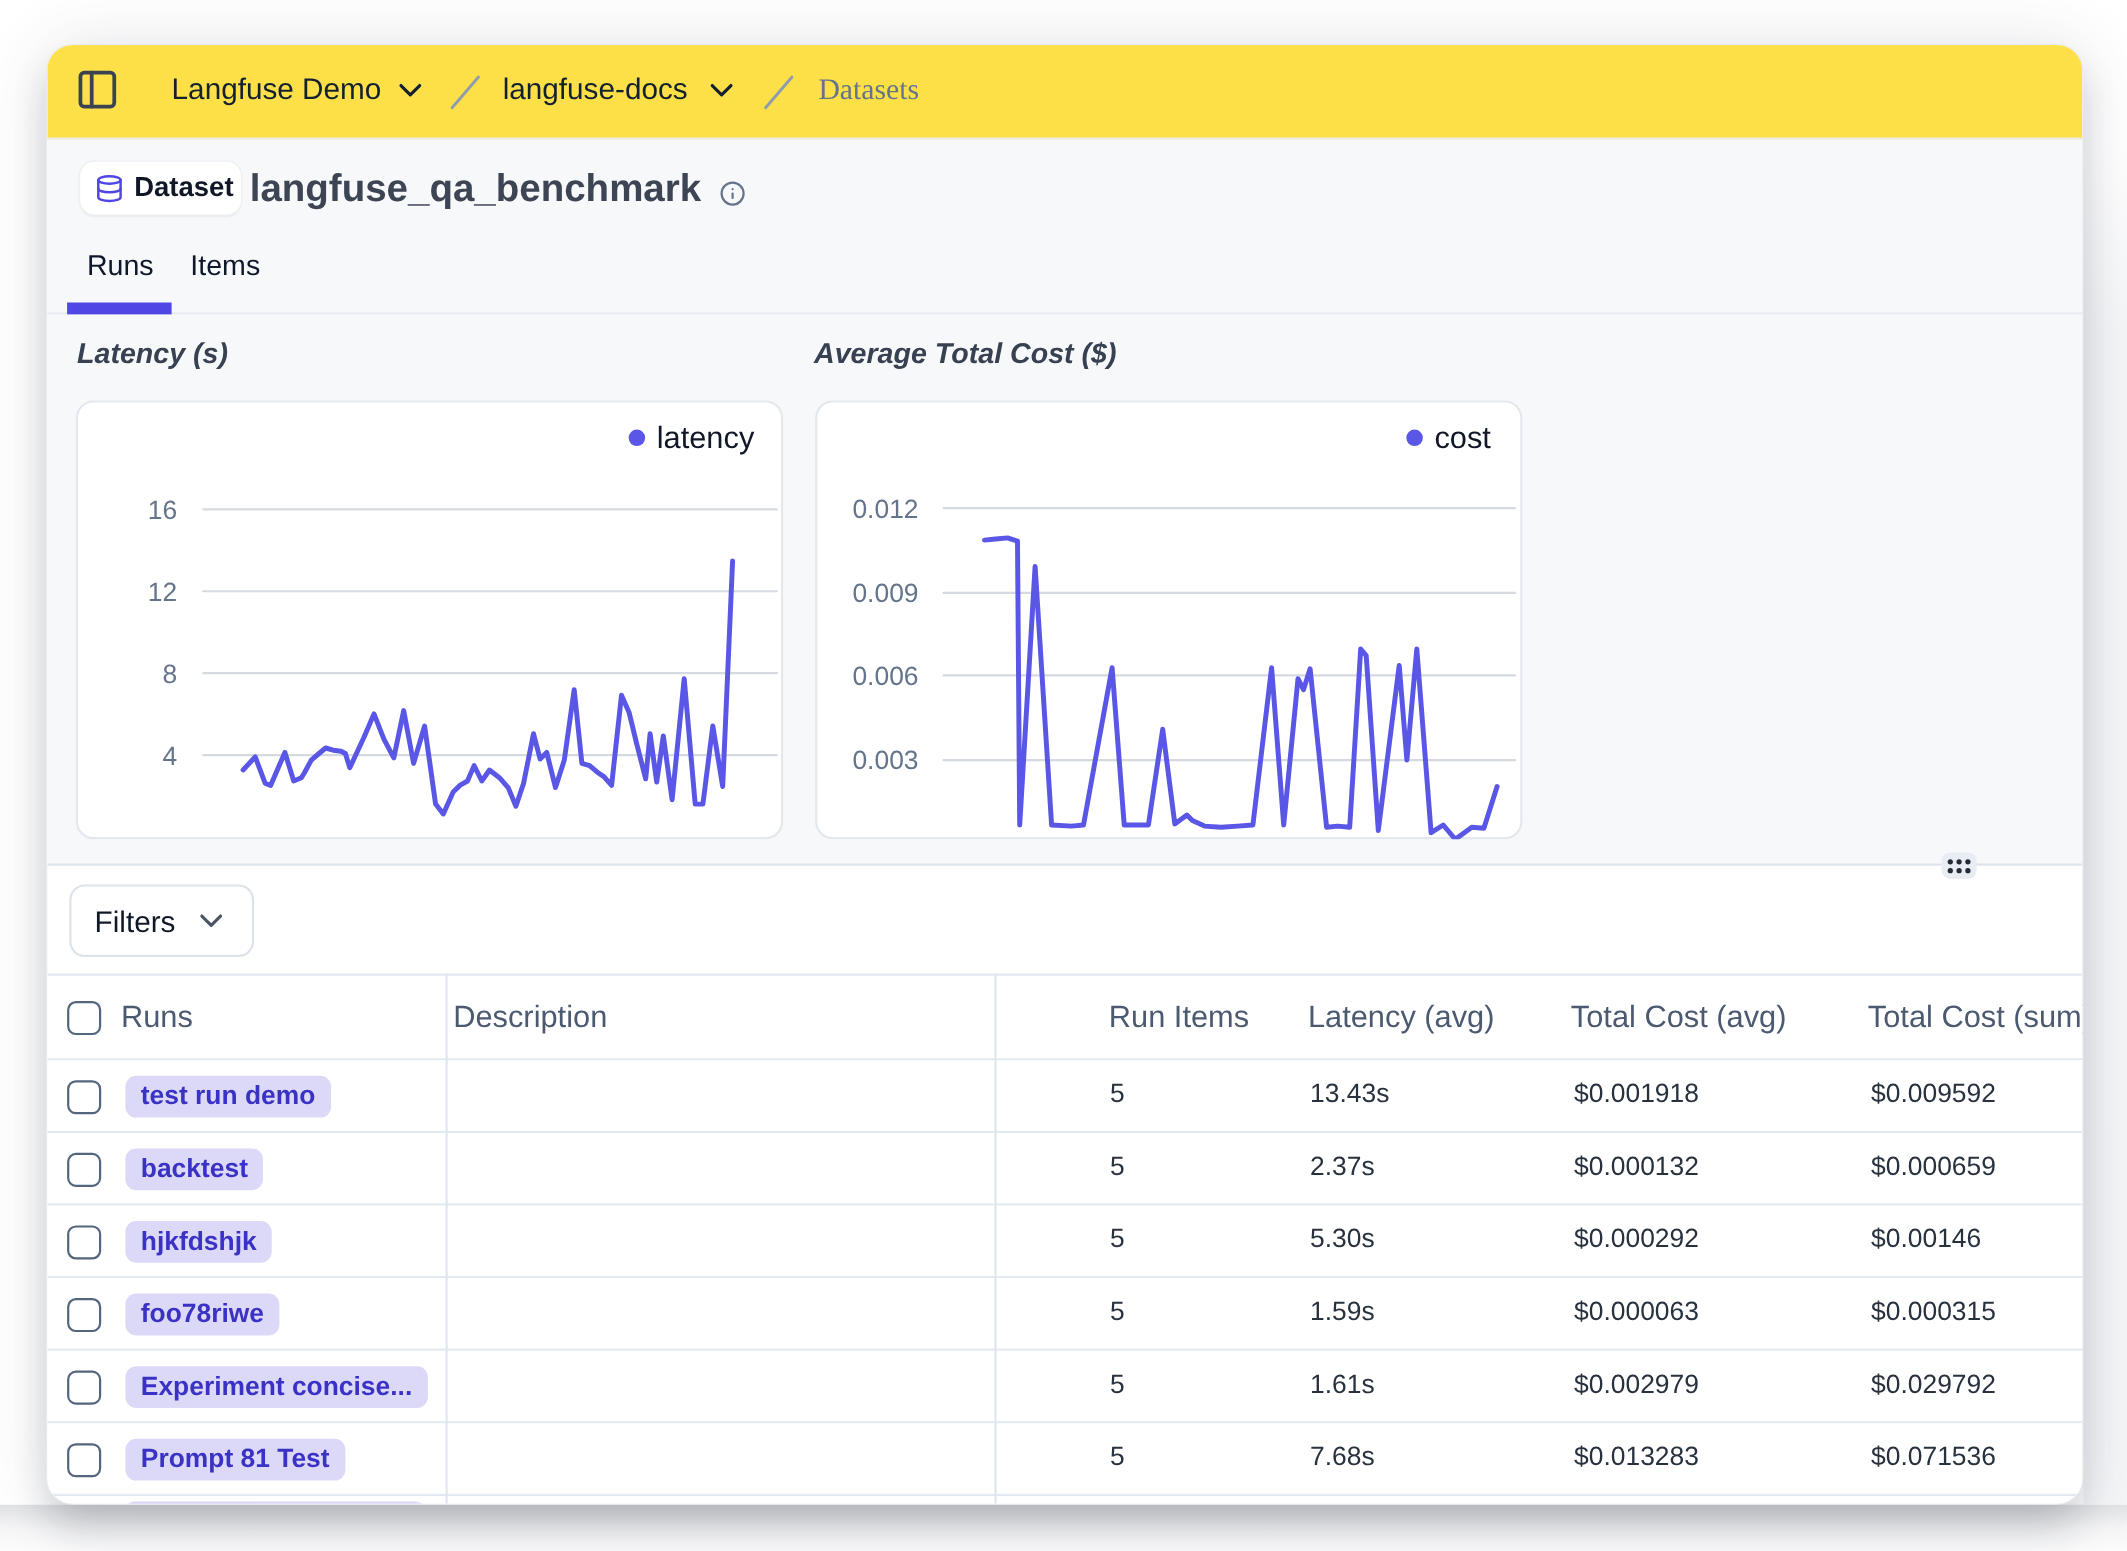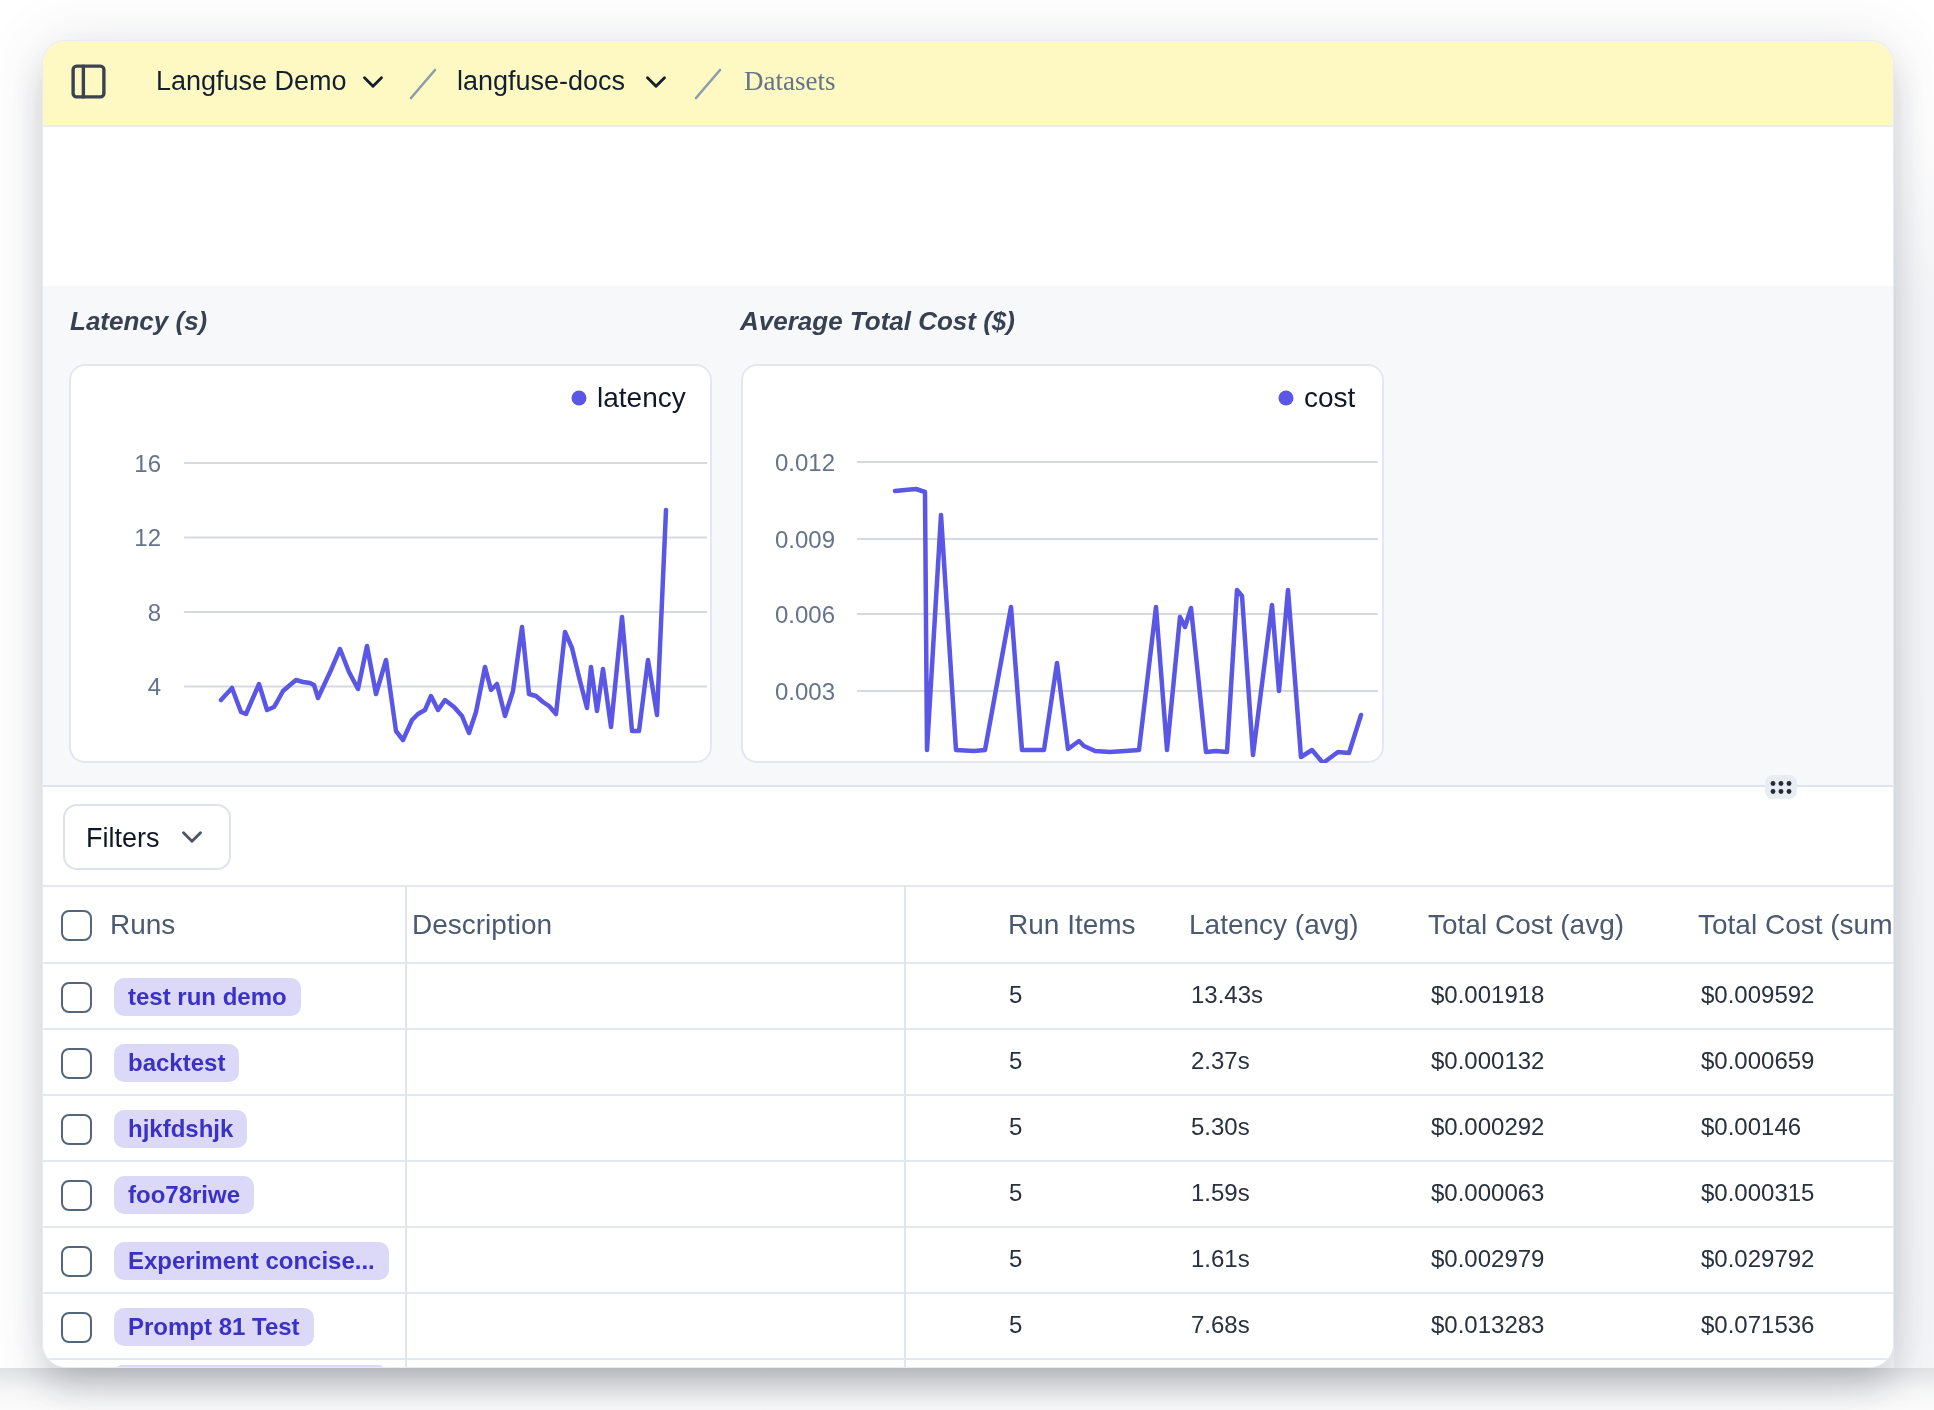--- a/index.html
+++ b/index.html
@@ -5,21 +5,21 @@
   * { margin:0; padding:0; box-sizing:border-box; }
   html,body { width:1934px; height:1410px; background:#ffffff; overflow:hidden;
     font-family:"Liberation Sans", sans-serif; -webkit-font-smoothing:antialiased; }
   .stage { position:relative; width:1934px; height:1410px; }
   .abs { position:absolute; }
   .card { position:absolute; left:42px; top:40px; width:1852px; height:1328px;
     background:#ffffff; border:1px solid #e7eaf0; border-radius:24px;
     box-shadow:0 2px 60px rgba(60,66,82,.14), 0 22px 34px -4px rgba(25,32,50,.18);
     overflow:hidden; }
   
-  .topbar { position:absolute; left:0; top:0; width:100%; height:86px; background:#fef9c3;
+  .topbar { position:absolute; left:0; top:0; width:100%; height:86px; background:#fde047;
     border-bottom:2px solid #e9edf2; }
   .crumb { font-size:27px; color:#13202f; font-weight:500; }
   .crumb.gray { color:#64748b; font-weight:400;font-family:Liberation Serif, serif; }
   
   .hdr { position:absolute; left:0; top:86px; width:100%; height:159px; background:#f7f8fa;
     border-bottom:2px solid #e7ebf1; }
   .pill { position:absolute; left:29px; top:19px; width:148px; height:50px; background:#fff;
     border-radius:14px; box-shadow:0 1px 2px rgba(16,24,40,.06); border:1px solid #eef0f4; }
   .pilltxt { position:absolute; left:49px; top:9px; font-size:25px; font-weight:bold; color:#101828; }
   .dtitle { position:absolute; left:184px; top:25px; font-size:35px; font-weight:bold; color:#3d4554; }
@@ -68,20 +68,39 @@
       <span class="crumb abs" style="left:414px;top:25px">langfuse-docs</span>
       <svg class="abs" style="left:596px;top:24px" width="34" height="34" viewBox="0 0 24 24" fill="none" stroke="#13202f" stroke-width="2" stroke-linecap="round" stroke-linejoin="round">
           <path d="m6 9 6 6 6-6"></path>
         </svg>
       <svg class="abs" style="left:650px;top:27px" width="30" height="32" viewBox="0 0 30 32" fill="none" stroke="#8e9cae" stroke-width="2.6" stroke-linecap="round">
           <path d="M27 2 L3 30"></path>
         </svg>
       <span class="crumb gray abs" style="left:701px;top:25px">Datasets</span>
     </div>
 
+    <div class="hdr">
+      <div class="pill">
+        <svg class="abs" style="left:13px;top:9px" width="27" height="31" viewBox="0 0 24 24" fill="none" stroke="#4f46e5" stroke-width="2" stroke-linecap="round" stroke-linejoin="round">
+            <ellipse cx="12" cy="5" rx="9" ry="3"></ellipse>
+            <path d="M3 5V19A9 3 0 0 0 21 19V5"></path>
+            <path d="M3 12A9 3 0 0 0 21 12"></path>
+          </svg>
+        <span class="pilltxt">Dataset</span>
+      </div>
+      <div class="dtitle">langfuse_qa_benchmark</div>
+      <svg class="abs" style="left:611px;top:37px" width="24" height="24" viewBox="0 0 24 24" fill="none" stroke="#64748b" stroke-width="2" stroke-linecap="round" stroke-linejoin="round">
+          <circle cx="12" cy="12" r="10"></circle>
+          <path d="M12 16v-4"></path>
+          <path d="M12 8h.01"></path>
+        </svg>
+      <span class="tab" style="left:36px;top:99px">Runs</span>
+      <span class="tab" style="left:130px;top:99px">Items</span>
+      <div class="tabline"></div>
+    </div>
 
     <div class="charts">
       <span class="ctitle" style="left:27px;top:20px">Latency (s)</span>
       <span class="ctitle" style="left:697px;top:20px">Average Total Cost ($)</span>
       <div class="panel" style="left:26px"></div>
       <div class="panel" style="left:698px"></div>
 
       <svg id="c1" class="abs" style="left:26px;top:78px" width="643" height="399">
         <g stroke="#d5dae1" stroke-width="2">
           <line x1="115" y1="99" x2="638" y2="99"></line>

